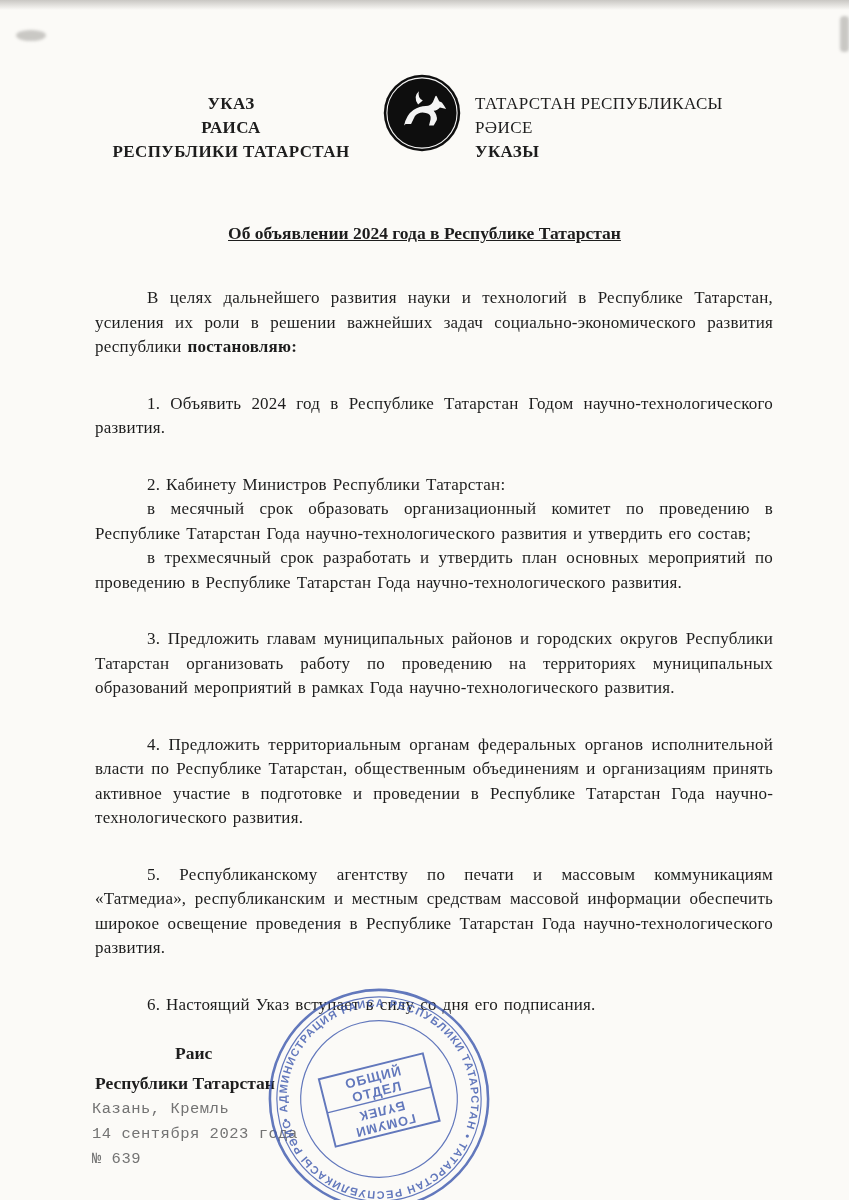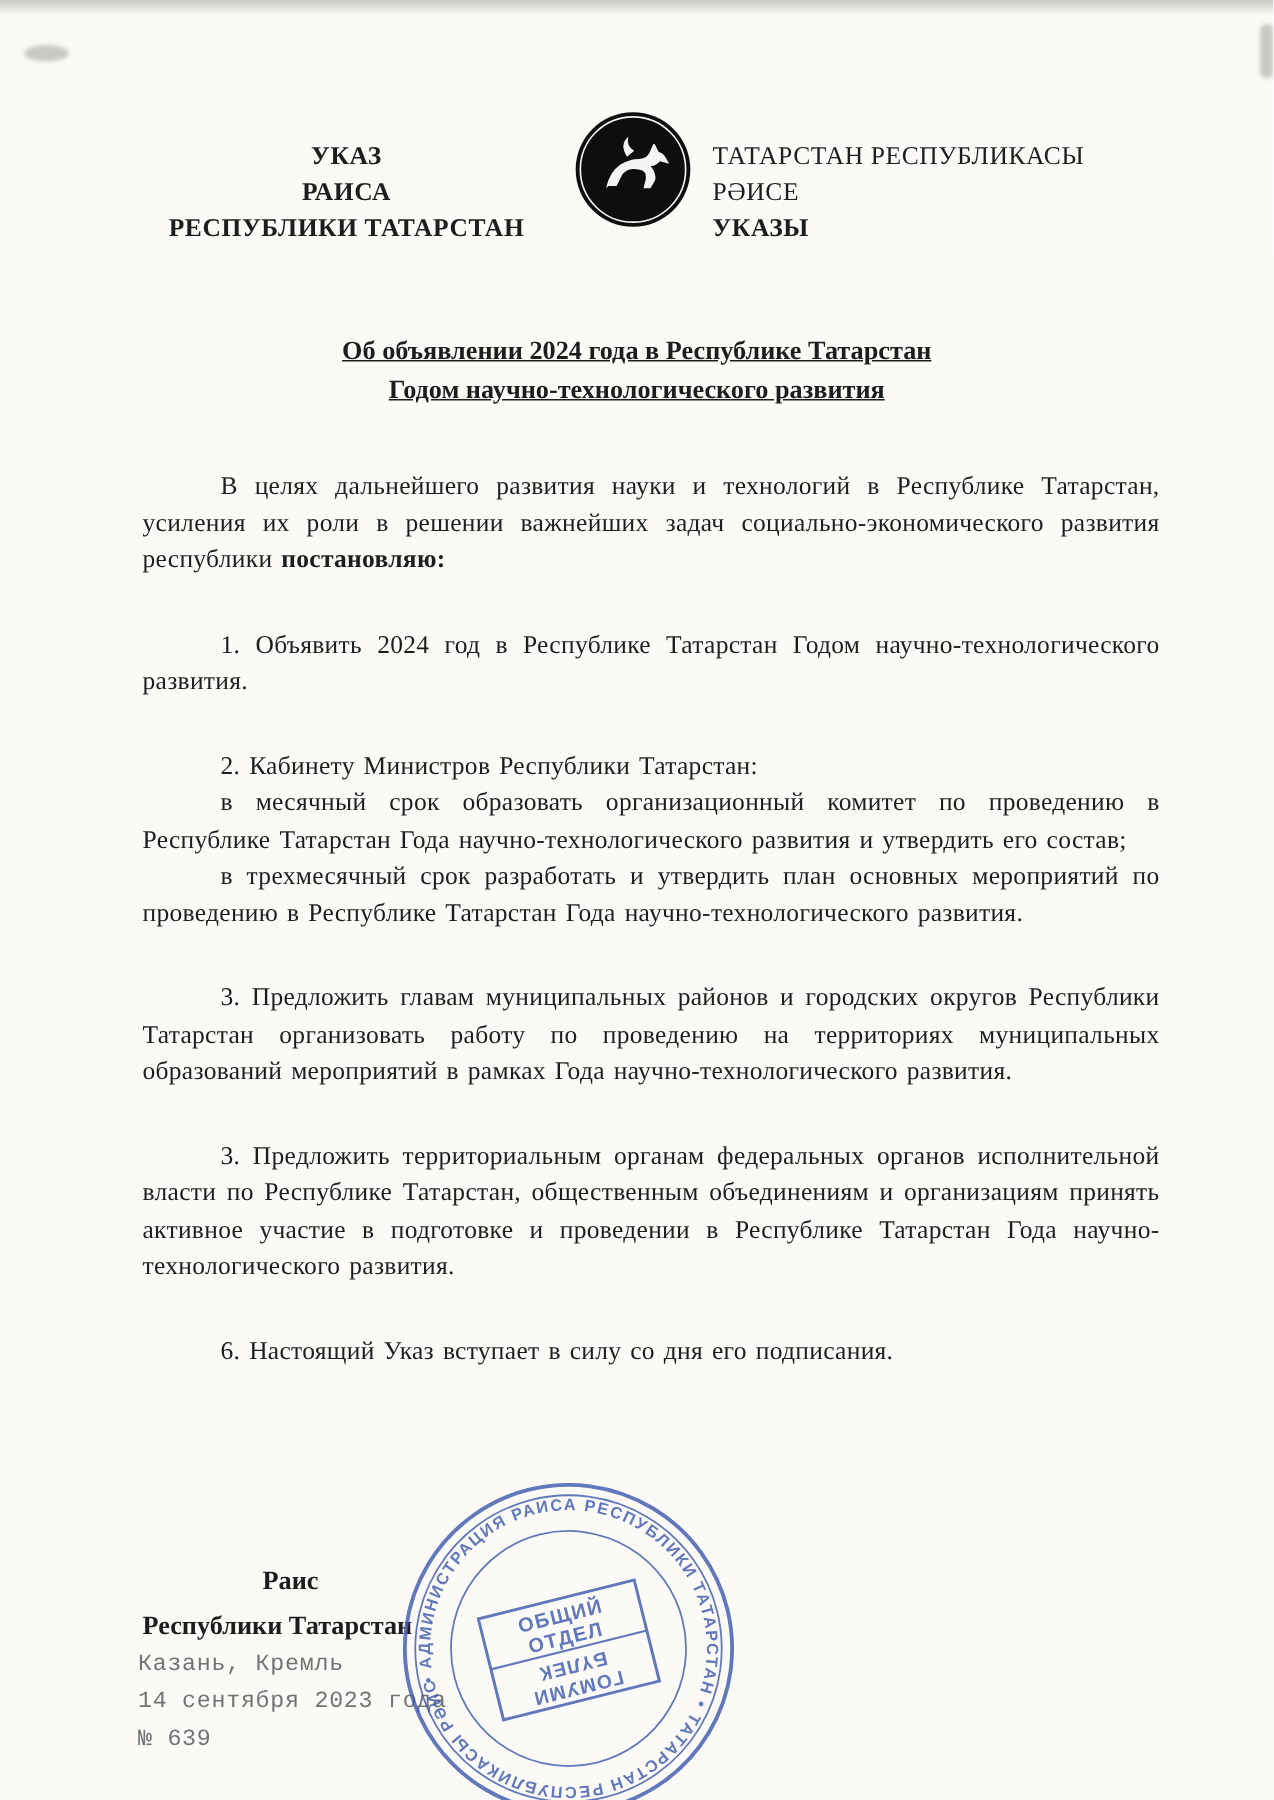--- a/index.html
+++ b/index.html
@@ -71,31 +71,31 @@
     </div>
     <div class="h-right">
       <div>ТАТАРСТАН РЕСПУБЛИКАСЫ</div>
       <div>РӘИСЕ</div>
       <div class="bold">УКАЗЫ</div>
     </div>
   </header>
 
   <div class="title">
     <div>Об объявлении 2024 года в Республике Татарстан</div>
-    <div>Годом научно-технологического развития</div>
   </div>
 
   <main class="body">
     <p class="para"><span>В целях дальнейшего развития науки и технологий в Республике Татарстан, усиления их роли в решении важнейших задач социально-экономического развития республики </span><b>постановляю:</b></p>
     <p class="para gap"><span>1. Объявить 2024 год в Республике Татарстан Годом научно-технологического развития.</span></p>
     <p class="para gap"><span>2. Кабинету Министров Республики Татарстан:</span></p>
     <p class="para"><span>в месячный срок образовать организационный комитет по проведению в Республике Татарстан Года научно-технологического развития и утвердить его состав;</span></p>
     <p class="para"><span>в трехмесячный срок разработать и утвердить план основных мероприятий по проведению в Республике Татарстан Года научно-технологического развития.</span></p>
     <p class="para gap"><span>3. Предложить главам муниципальных районов и городских округов Республики Татарстан организовать работу по проведению на территориях муниципальных образований мероприятий в рамках Года научно-технологического развития.</span></p>
-    <p class="para gap"><span>3. Предложить территориальным органам федеральных органов исполнительной власти по Республике Татарстан, общественным объединениям и организациям принять активное участие в подготовке и проведении в Республике Татарстан Года научно-технологического развития.</span></p>
+    <p class="para gap"><span>4. Предложить территориальным органам федеральных органов исполнительной власти по Республике Татарстан, общественным объединениям и организациям принять активное участие в подготовке и проведении в Республике Татарстан Года научно-технологического развития.</span></p>
+    <p class="para gap"><span>5. Республиканскому агентству по печати и массовым коммуникациям «Татмедиа», республиканским и местным средствам массовой информации обеспечить широкое освещение проведения в Республике Татарстан Года научно-технологического развития.</span></p>
     <p class="para gap"><span>6. Настоящий Указ вступает в силу со дня его подписания.</span></p>
   </main>
 
   <div class="sig">
     <div>
       <div class="sig-post-line1">Раис</div>
       <div>Республики Татарстан</div>
     </div>
   </div>
 

